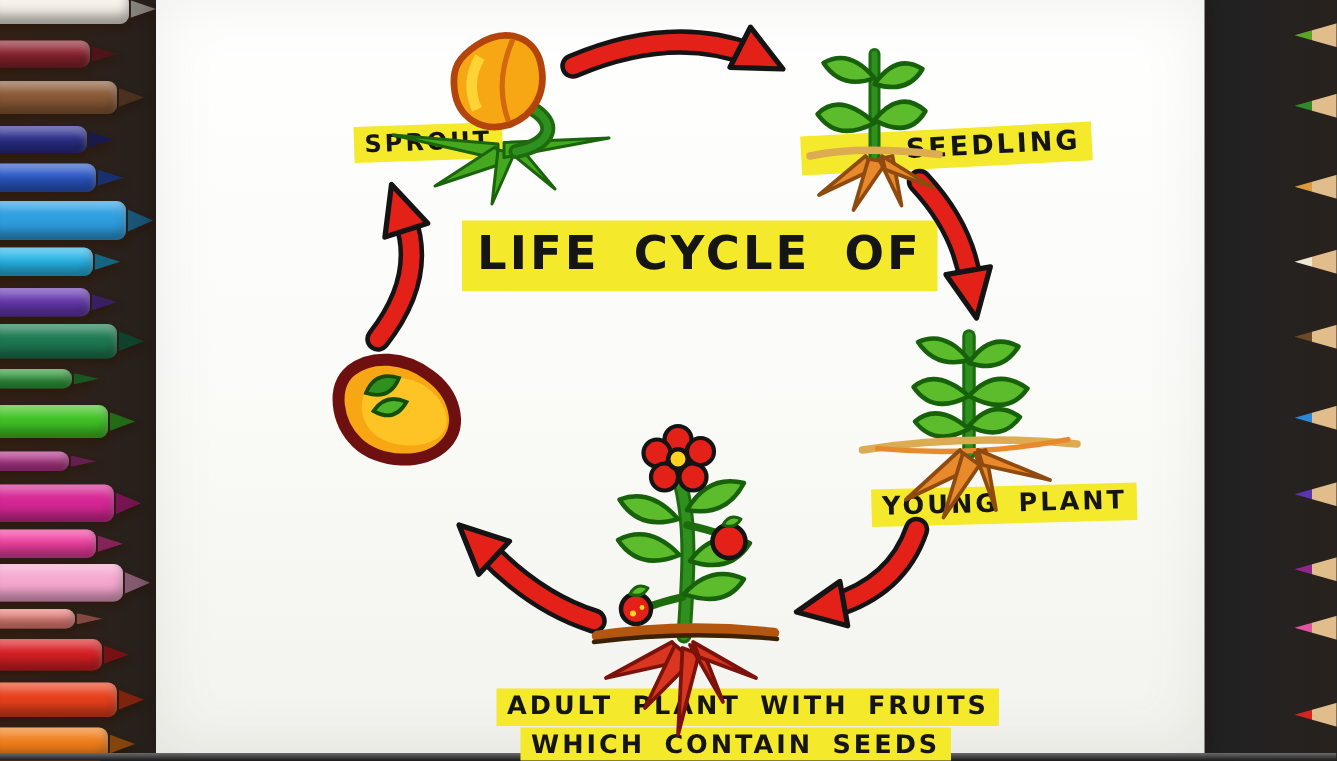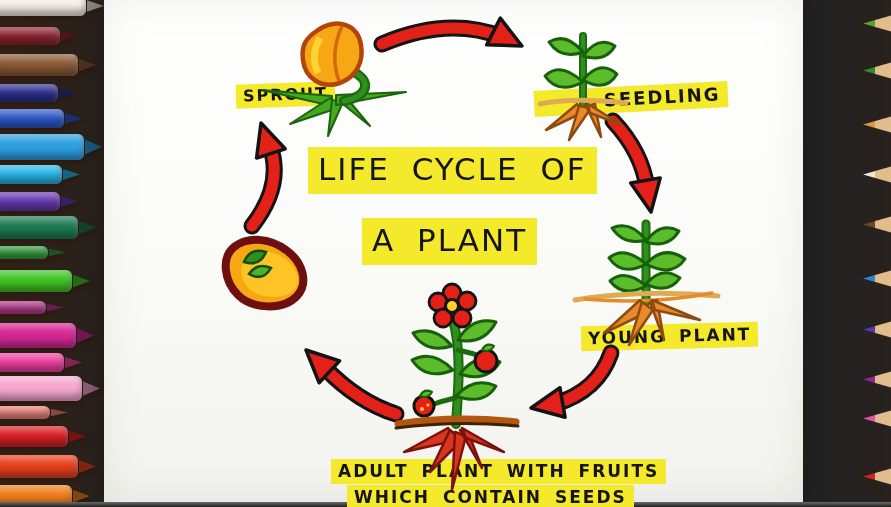--- a/index.html
+++ b/index.html
@@ -50,21 +50,21 @@
     background:linear-gradient(180deg,#ffffff 0%, #fafaf7 55%, #f2f2ee 100%);
     box-shadow:0 0 16px rgba(30,12,0,.5), inset 0 0 40px rgba(120,120,110,.12);
   }
   
   .hl{
     position:absolute; z-index:2; white-space:nowrap;
     background:var(--highlight-yellow); color:var(--text-black);
     font-weight:bold;
   }
   .title-line{
-    font-family:"DejaVu Sans", sans-serif; font-weight:400;
+    font-family:"DejaVu Sans", sans-serif; font-weight:700;
     font-size:31px; letter-spacing:2px; word-spacing:10px;
     padding:4px 10px 7px 10px;
   }
   .stage-label{
     font-family:"DejaVu Sans", sans-serif; font-weight:800;
     font-size:16px; letter-spacing:2px; word-spacing:5px;
     padding:2px 7px 3px 7px;
   }
   
   .draw{position:absolute; inset:0; z-index:3; pointer-events:none;}
@@ -177,21 +177,20 @@
       <div class="pencil" style="top: 270px; background: linear-gradient(to right, rgb(46, 134, 212) 0px, rgb(46, 134, 212) 40%, rgb(226, 189, 140) 40%, rgb(226, 189, 140) 100%);"></div>
       <div class="pencil" style="top: 321px; background: linear-gradient(to right, rgb(91, 52, 176) 0px, rgb(91, 52, 176) 40%, rgb(226, 189, 140) 40%, rgb(226, 189, 140) 100%);"></div>
       <div class="pencil" style="top: 371px; background: linear-gradient(to right, rgb(147, 38, 142) 0px, rgb(147, 38, 142) 40%, rgb(226, 189, 140) 40%, rgb(226, 189, 140) 100%);"></div>
       <div class="pencil" style="top: 410px; background: linear-gradient(to right, rgb(224, 84, 162) 0px, rgb(224, 84, 162) 40%, rgb(226, 189, 140) 40%, rgb(226, 189, 140) 100%);"></div>
       <div class="pencil" style="top: 468px; background: linear-gradient(to right, rgb(212, 36, 32) 0px, rgb(212, 36, 32) 40%, rgb(226, 189, 140) 40%, rgb(226, 189, 140) 100%);"></div>
     </div>
 
   <div class="paper"></div>
 
   <div class="hl title-line" style="left:308px; top:147px;">LIFE CYCLE OF</div>
-  <div class="hl title-line" style="left:362px; top:218px;">A PLANT</div>
 
   <div class="hl stage-label" style="left:236px; top:83px; transform:rotate(-2deg);">SPROUT</div>
   <div class="hl stage-label" style="left:534px; top:86px; padding-left:70px; font-size:18px; transform:rotate(-3deg);">SEEDLING</div>
   <div class="hl stage-label" style="left:581px; top:324px; font-size:17px; transform:rotate(-1.5deg);">YOUNG PLANT</div>
   <div class="hl stage-label" style="left:331px; top:459px; font-size:17px;">ADULT PLANT WITH FRUITS</div>
   <div class="hl stage-label" style="left:347px; top:485px; font-size:17px;">WHICH CONTAIN SEEDS</div>
 
   <svg class="draw" viewBox="0 0 891 507">
 
     <g>

